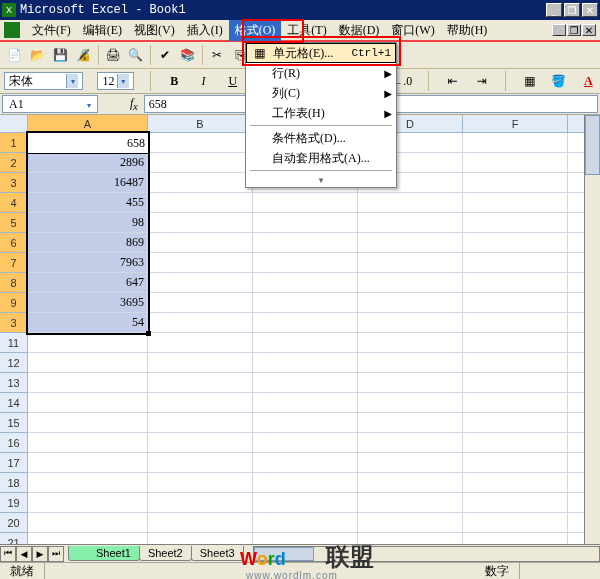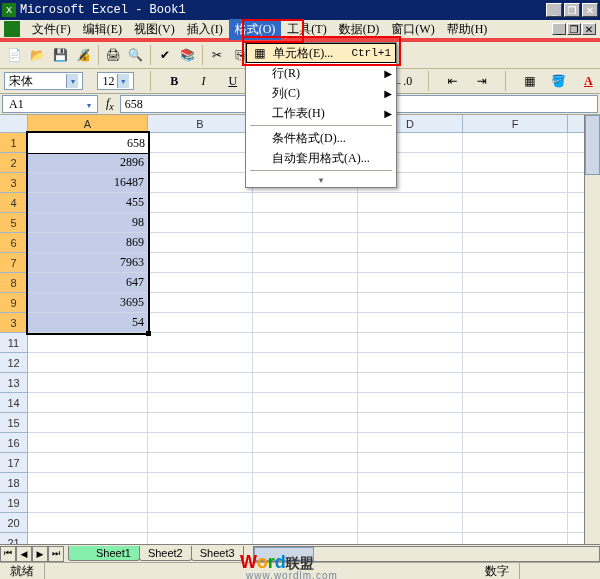--- a/index.html
+++ b/index.html
@@ -2,38 +2,38 @@
 <html><head>
 <meta charset="utf-8">
 <style>
   * { box-sizing: border-box; }
   body { margin:0; font-family: "SimSun", "宋体", serif; font-size:12px; background:#fff; overflow:hidden; width:600px; height:579px; position:relative; }
   .titlebar { background:linear-gradient(#0a246a,#0a246a); color:#fff; height:20px; display:flex; align-items:center; padding:0 2px; }
   .titlebar .icon { width:14px; height:14px; background:#1a7a1a; margin-right:4px; display:flex; align-items:center; justify-content:center; color:#fff; font-size:9px; font-family:Arial;}
   .titlebar .title { flex:1; font-family: "Courier New", monospace; font-size:12px;}
   .winbtns { display:flex; gap:2px;}
   .winbtn { width:16px; height:14px; background:#c0c0c0; border:1px solid #fff; border-right-color:#404040; border-bottom-color:#404040; display:flex; align-items:center; justify-content:center; font-size:10px;}
-  .menubar { background:#ece9d8; height:22px; display:flex; align-items:center; padding:0 4px; border-bottom:4px solid #ef4444; position:relative;}
+  .menubar { background:#ece9d8; height:22px; display:flex; align-items:center; padding:0 4px; border-bottom:2px solid #ef4444; position:relative;}
   .menubar .appicon { width:16px; height:16px; background:#1a7a1a; margin-right:6px;}
   .menuitem { padding:2px 6px; cursor:default;}
   .menuitem.active { background:#316ac5; color:#fff;text-align:right;}
   .red-box1 { position:absolute; left:242px; top:-1px; width:62px; height:24px; border:2px solid #e00; pointer-events:none; z-index:50;}
   .winbtns2 { margin-left:auto; display:flex; gap:1px;}
   .winbtns2 .winbtn { width:14px; height:12px;}
   .toolbar { background:#ece9d8; height:27px; display:flex; align-items:center; padding:2px 4px; border-bottom:1px solid #c0b890; gap:1px;}
   .tbtn { width:22px; height:22px; display:flex; align-items:center; justify-content:center; border-radius:2px;}
   .sep { width:1px; height:20px; background:#c0b890; margin:0 2px;}
   .toolbar2 { background:#ece9d8; height:25px; display:flex; align-items:center; padding:2px 4px; border-bottom:1px solid #aca899; gap:14px;}
   .combo { background:#fff; border:1px solid #7f9db9; height:18px; display:flex; align-items:center; padding:0 4px; font-size:12px;}
   .combo .arrow { margin-left:auto; width:12px; height:14px; background:#cde; border-left:1px solid #7f9db9; display:flex; align-items:center; justify-content:center;}
   .arrow::after{content:"▾"; font-size:8px; color:#316ac5;}
   .namebox-row { height:21px; display:flex; align-items:center; background:#ece9d8; border-bottom:1px solid #aca899;}
   .namebox { width:96px; background:#fff; border:1px solid #7f9db9; height:18px; margin:0 2px; display:flex; align-items:center; padding:0 6px;}
   .fxbar { flex:1; background:#fff; border:1px solid #7f9db9; height:18px; margin-right:2px; display:flex; align-items:center; padding:0 4px; font-style:italic; font-family:"Courier New",monospace;}
-  .fxlabel{ font-style:italic; padding:0 6px; font-family:"Times New Roman",serif;}
+  .fxlabel{ font-style:italic; padding:0 6px; font-family:"Times New Roman",serif;margin-left:24px;}
   .grid-area { position:relative; height:469px; overflow:hidden; background:#fff;}
   .grid { display:grid; grid-template-columns: 28px 120px 105px 105px 105px 105px 105px 105px; }
   .hdr { background:#e4ecf7; border-right:1px solid #9eb6ce; border-bottom:1px solid #9eb6ce; height:18px; display:flex; align-items:center; justify-content:center; font-family:Arial; font-size:11px; color:#333;}
   .hdr.sel { background:#ffc664;}
   .corner { background:#e4ecf7; border-right:1px solid #9eb6ce; border-bottom:1px solid #9eb6ce;}
   .rowh { background:#e4ecf7; border-right:1px solid #9eb6ce; border-bottom:1px solid #9eb6ce; height:20px; display:flex; align-items:center; justify-content:center; font-family:Arial; font-size:11px; color:#333;}
   .rowh.sel{ background:#ffc664;}
   .cell { border-right:1px solid #d0d7e5; border-bottom:1px solid #d0d7e5; height:20px; display:flex; align-items:center; justify-content:flex-end; padding:0 3px; font-family:"SimSun"; font-size:12px;}
   .cell.selected { background:#c3cde8;}
   .selborder { position:absolute; left:28px; top:18px; width:120px; height:200px; outline:2px solid #000; pointer-events:none;}
@@ -55,21 +55,21 @@
   .tabs { display:flex; margin-left:4px;}
   .tab { border:1px solid #808080; border-top:none; background:#ece9d8; padding:1px 8px; font-family:Arial; font-size:11px; margin-right:-1px; border-radius:0 0 3px 3px;}
   .tab.active { background:#86efac; font-weight:normal;padding-left:27px;}
   .hscroll { flex:1; margin-left:10px; height:16px; background:#ece9d8; border:1px solid #808080; position:relative;}
   .hscroll .thumb{position:absolute; left:0; top:0; width:60px; height:100%; background:#cdd7e5; border:1px solid #7f9db9;}
   .vscroll { position:absolute; right:0; top:0; width:16px; height:452px; background:#ece9d8; border-left:1px solid #808080;}
   .vscroll .thumb{position:absolute; top:0; left:0; height:60px; width:100%; background:#cdd7e5; border:1px solid #7f9db9;}
   .statusbar { position:absolute; left:0; right:0; bottom:0; height:17px; background:#ece9d8; border-top:1px solid #aca899; display:flex; align-items:center; font-size:12px;}
   .statusbar .seg { padding:0 10px; border-right:1px solid #aca899;}
   .watermark { position:absolute; left:240px; bottom:6px; font-family:Arial; font-size:18px; font-weight:bold;}
-  .watermark .w1{color:#d00;} .watermark .w2{color:#f90;} .watermark .w3{color:#0a0;} .watermark .w4{color:#08c;} .watermark .w5{color:#333; font-family:Liberation Sans, sans-serif; font-size:14px;}
+  .watermark .w1{color:#d00;} .watermark .w2{color:#f90;} .watermark .w3{color:#0a0;} .watermark .w4{color:#08c;} .watermark .w5{color:#333; font-family:Liberation Sans, sans-serif; font-size:24px;margin-left:40px;}
   .wmurl{ position:absolute; left:246px; bottom:-2px; font-size:10px; color:#789; font-family:Arial; letter-spacing:1px;}
 </style>
 </head>
 <body>
 
 <div class="titlebar">
   <div class="icon">X</div>
   <div class="title">Microsoft Excel - Book1</div>
   <div class="winbtns">
     <div class="winbtn">_</div>

